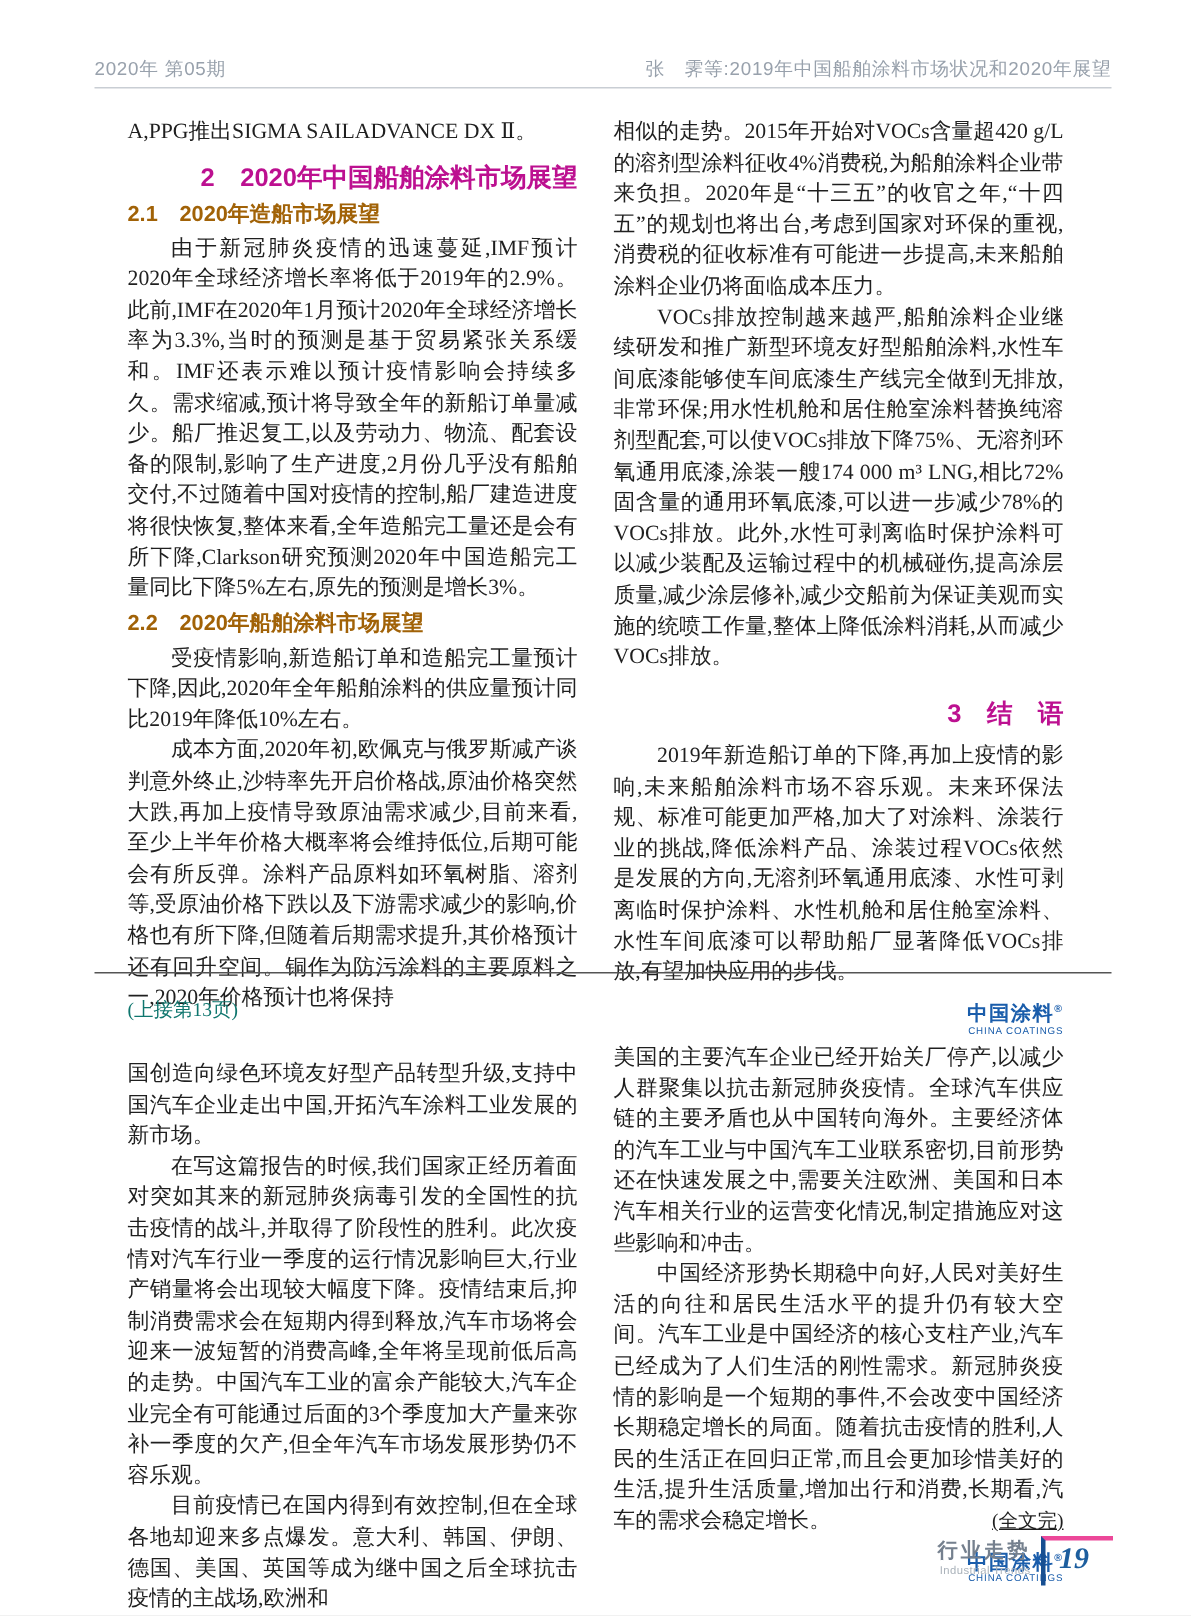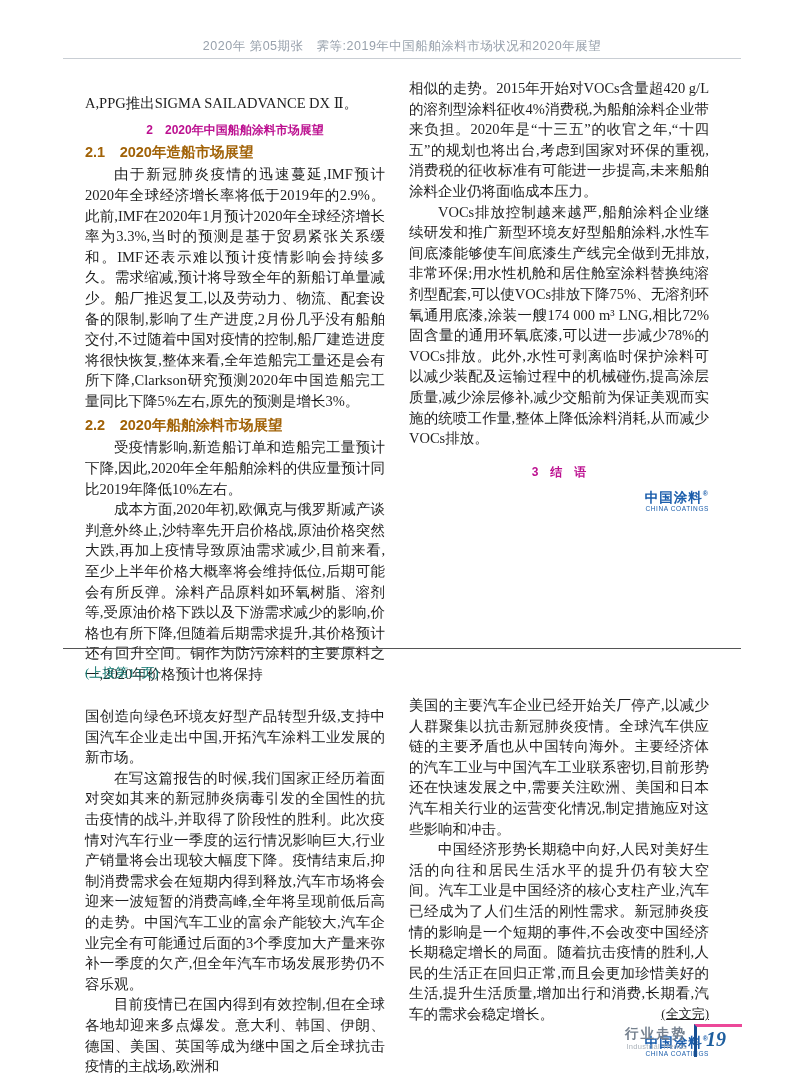--- a/index.html
+++ b/index.html
@@ -4,38 +4,38 @@
 <style>
   html,body{margin:0;padding:0;background:#e8e8e8;}
   .page{
     position:relative; width:794px; height:1077px; margin:0 auto;
     background:#ffffff; overflow:hidden;
     font-family:"Liberation Serif","DejaVu Serif",serif;
     color:#1f1f1f;
   }
   
   .hdr{position:absolute; top:38px; left:63px; width:678px;
-    display:flex; justify-content:center; align-items:flex-end;
+    display:flex; justify-content:space-between; align-items:flex-end;
     font-size:12.5px; color:#98a1ac; letter-spacing:.5px;
     font-family:"Liberation Sans","DejaVu Sans",sans-serif;}
   .hdr-rule{position:absolute; top:58px; left:63px; width:678px;
     border-top:1px solid #c9ced4;}
   
   .col{position:absolute; width:300px; text-align:justify;
     font-size:14.5px; line-height:20.6px;}
   .col p{margin:0; text-indent:2em;}
   .col p.noindent{text-indent:0;}
-  .col-lt{left:85px; top:93px;}
+  .col-lt{left:85px; top:78px;}
   .col-rt{left:409px; top:78px;}
   .col-lb{left:85px; top:706px;}
   .col-rb{left:409px; top:695px;}
   
   .h-sec{font-family:"Liberation Sans","DejaVu Sans",sans-serif;
-    color:#bc1090; font-weight:bold; font-size:12px; line-height:1.25;
-    margin:9px 0 5px; text-align:center; text-indent:0;}
+    color:#bc1090; font-weight:bold; font-size:17px; line-height:1.25;
+    margin:9px 0 5px; text-align:right; text-indent:0;}
   .h-sub{font-family:"Liberation Sans","DejaVu Sans",sans-serif;
     color:#a16207; font-weight:bold; font-size:14.5px; line-height:1.3;
     margin:4px 0 3px; text-align:left; text-indent:0;}
   .h-sec3{margin-top:16px; margin-bottom:8px;}
   
   .mid-rule{position:absolute; top:648px; left:63px; width:678px;
     border-top:1px solid #555;}
   .cont-note{position:absolute; top:664px; left:85px;
     font-size:13px; color:#0f766e;text-align:right;}
   
@@ -77,20 +77,21 @@
     <p>由于新冠肺炎疫情的迅速蔓延,IMF预计2020年全球经济增长率将低于2019年的2.9%。此前,IMF在2020年1月预计2020年全球经济增长率为3.3%,当时的预测是基于贸易紧张关系缓和。IMF还表示难以预计疫情影响会持续多久。需求缩减,预计将导致全年的新船订单量减少。船厂推迟复工,以及劳动力、物流、配套设备的限制,影响了生产进度,2月份几乎没有船舶交付,不过随着中国对疫情的控制,船厂建造进度将很快恢复,整体来看,全年造船完工量还是会有所下降,Clarkson研究预测2020年中国造船完工量同比下降5%左右,原先的预测是增长3%。</p>
     <div class="h-sub">2.2　2020年船舶涂料市场展望</div>
     <p>受疫情影响,新造船订单和造船完工量预计下降,因此,2020年全年船舶涂料的供应量预计同比2019年降低10%左右。</p>
     <p>成本方面,2020年初,欧佩克与俄罗斯减产谈判意外终止,沙特率先开启价格战,原油价格突然大跌,再加上疫情导致原油需求减少,目前来看,至少上半年价格大概率将会维持低位,后期可能会有所反弹。涂料产品原料如环氧树脂、溶剂等,受原油价格下跌以及下游需求减少的影响,价格也有所下降,但随着后期需求提升,其价格预计还有回升空间。铜作为防污涂料的主要原料之一,2020年价格预计也将保持</p>
   </div>
 
   <div class="col col-rt">
     <p class="noindent">相似的走势。2015年开始对VOCs含量超420 g/L的溶剂型涂料征收4%消费税,为船舶涂料企业带来负担。2020年是“十三五”的收官之年,“十四五”的规划也将出台,考虑到国家对环保的重视,消费税的征收标准有可能进一步提高,未来船舶涂料企业仍将面临成本压力。</p>
     <p>VOCs排放控制越来越严,船舶涂料企业继续研发和推广新型环境友好型船舶涂料,水性车间底漆能够使车间底漆生产线完全做到无排放,非常环保;用水性机舱和居住舱室涂料替换纯溶剂型配套,可以使VOCs排放下降75%、无溶剂环氧通用底漆,涂装一艘174 000 m³ LNG,相比72%固含量的通用环氧底漆,可以进一步减少78%的VOCs排放。此外,水性可剥离临时保护涂料可以减少装配及运输过程中的机械碰伤,提高涂层质量,减少涂层修补,减少交船前为保证美观而实施的统喷工作量,整体上降低涂料消耗,从而减少VOCs排放。</p>
     <div class="h-sec h-sec3">3　结　语</div>
+    <p>2019年新造船订单的下降,再加上疫情的影响,未来船舶涂料市场不容乐观。未来环保法规、标准可能更加严格,加大了对涂料、涂装行业的挑战,降低涂料产品、涂装过程VOCs依然是发展的方向,无溶剂环氧通用底漆、水性可剥离临时保护涂料、水性机舱和居住舱室涂料、水性车间底漆可以帮助船厂显著降低VOCs排放,有望加快应用的步伐。</p>
     <div class="logo-wrap">
       <div class="logo-cn"><span>中国涂料</span><span class="logo-reg">®</span></div>
       <div class="logo-en">CHINA COATINGS</div>
     </div>
   </div>
 
   <div class="mid-rule"></div>
   <div class="cont-note">(上接第13页)</div>
 
   <div class="col col-lb">

